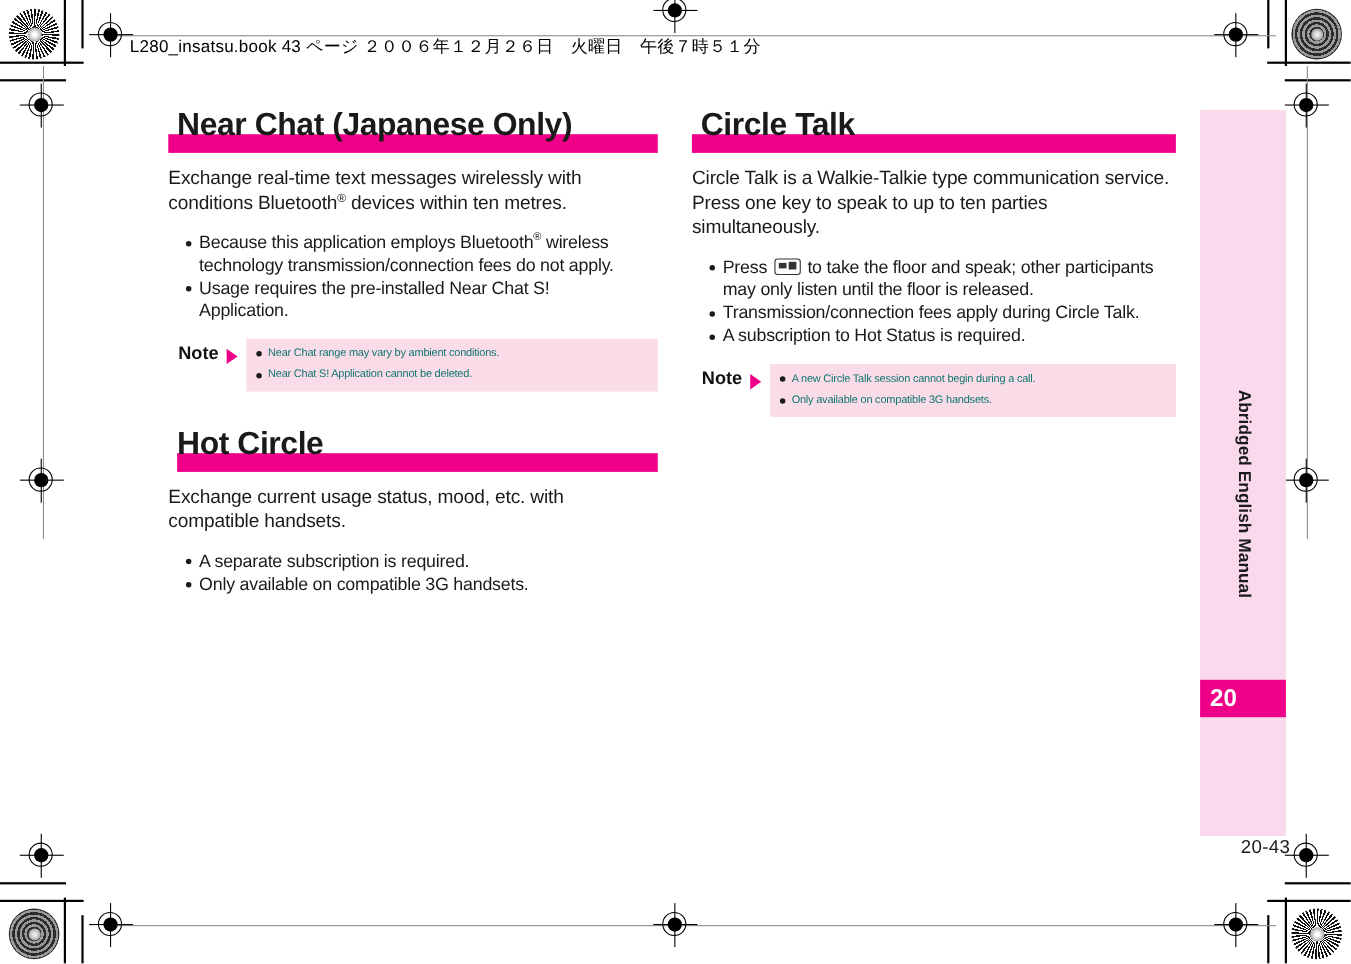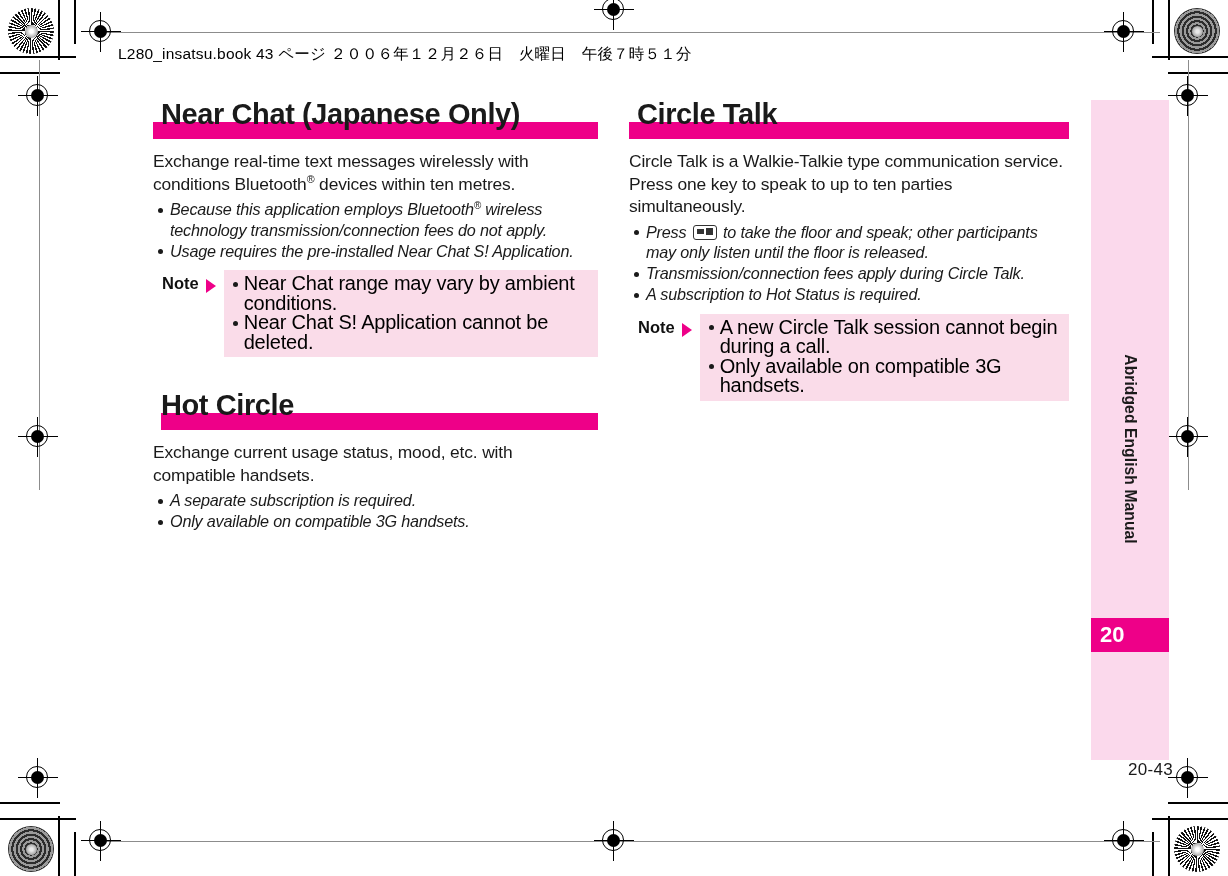--- a/index.html
+++ b/index.html
@@ -101,21 +101,21 @@
     width: 11px; height: 11px;
     margin: -5.5px 0 0 -5.5px;
     border-radius: 50%;
     background: radial-gradient(circle, #e8e8e8 20%, #7a7a7a 100%);
   }
 
   
   .doc-header {
     position: absolute;
     left: 118px;
-    top: 44px;
+    top: 32px;
     font-size: 15.5px;
     letter-spacing: 0.2px;
     white-space: nowrap;
     color: #000;
   }
 
   
   .column {
     position: absolute;
     top: 100px;
@@ -153,23 +153,22 @@
   
   .lead {
     font-size: 17.4px;
     line-height: 22.5px;
     margin: 0 0 1px 0;
     letter-spacing: -0.15px;
     color: #1a1a1a;
   }
   .bullets {
     list-style: none;
-    margin: 4px;
+    margin: 15px;
     padding: 0;
-    font-style: italic;
   }
   .bullets li {
     position: relative;
     padding-left: 13px;
     font-size: 16.2px;
     line-height: 20.5px;
     letter-spacing: -0.2px;
     color: #1a1a1a;
     margin-bottom: 0.5px;
   }
@@ -249,24 +248,24 @@
     padding: 4px 6px 5px 8px;
   }
   .note-body ul {
     list-style: none;
     margin: 0;
     padding: 0;
   }
   .note-body li {
     position: relative;
     padding-left: 12px;
-    font-size: 20px;
+    font-size: 10px;
     line-height: 19.5px;
     letter-spacing: -0.2px;
-    color: #000000;
+    color: #0f766e;
   }
   .note-body li::before {
     content: "";
     position: absolute;
     left: 1px;
     top: 7.5px;
     width: 5px;
     height: 5px;
     border-radius: 50%;
     background: #1a1a1a;

